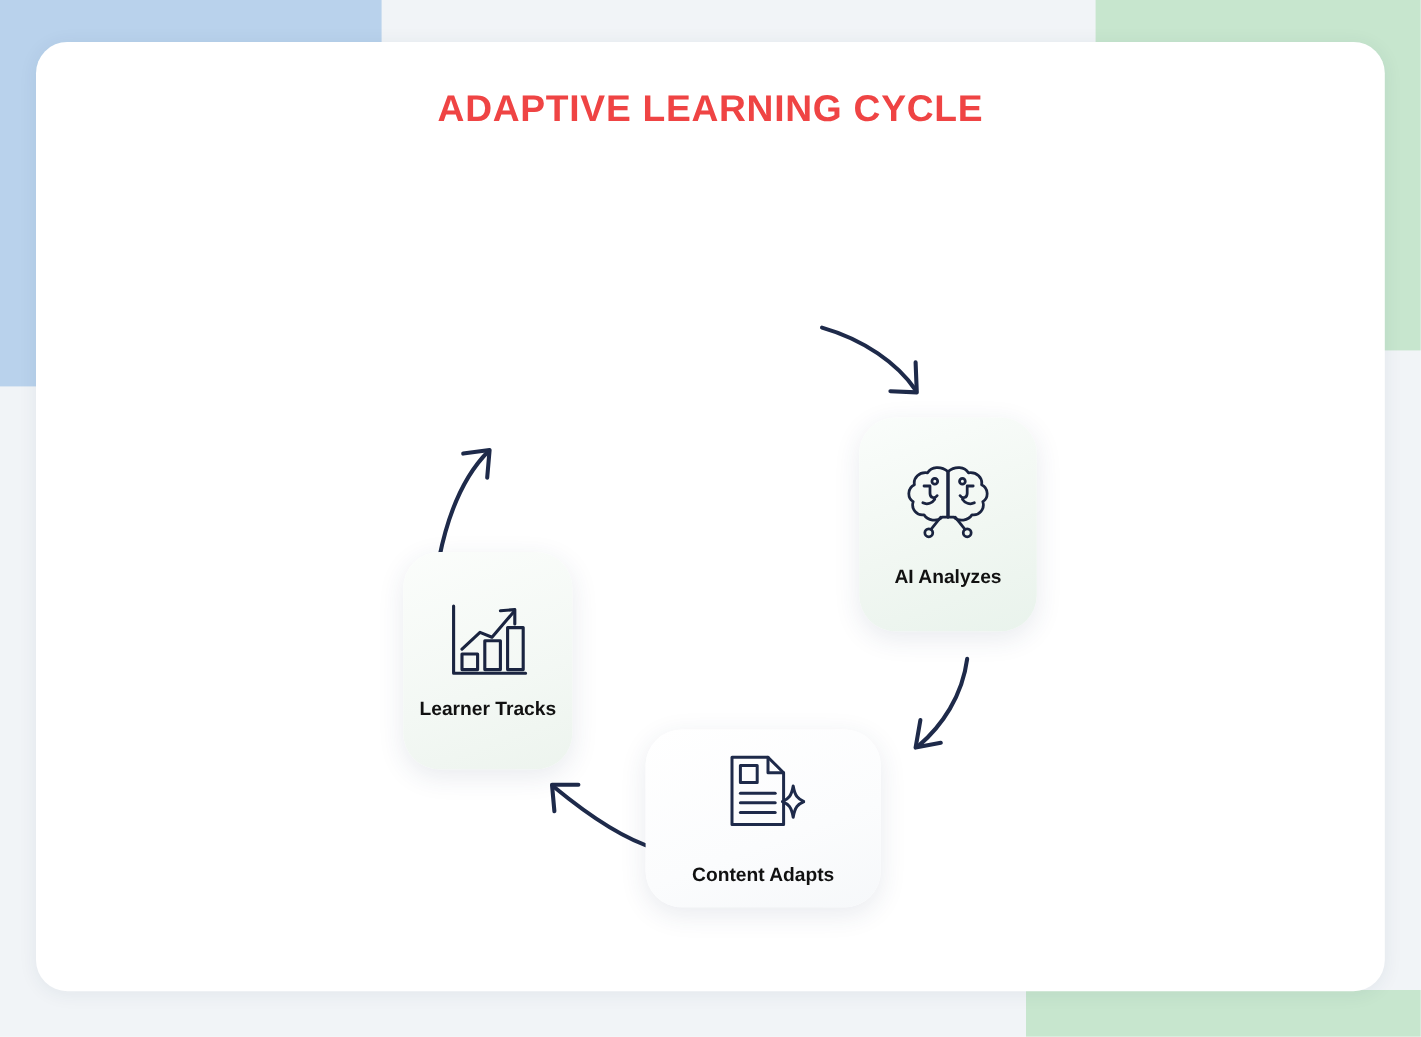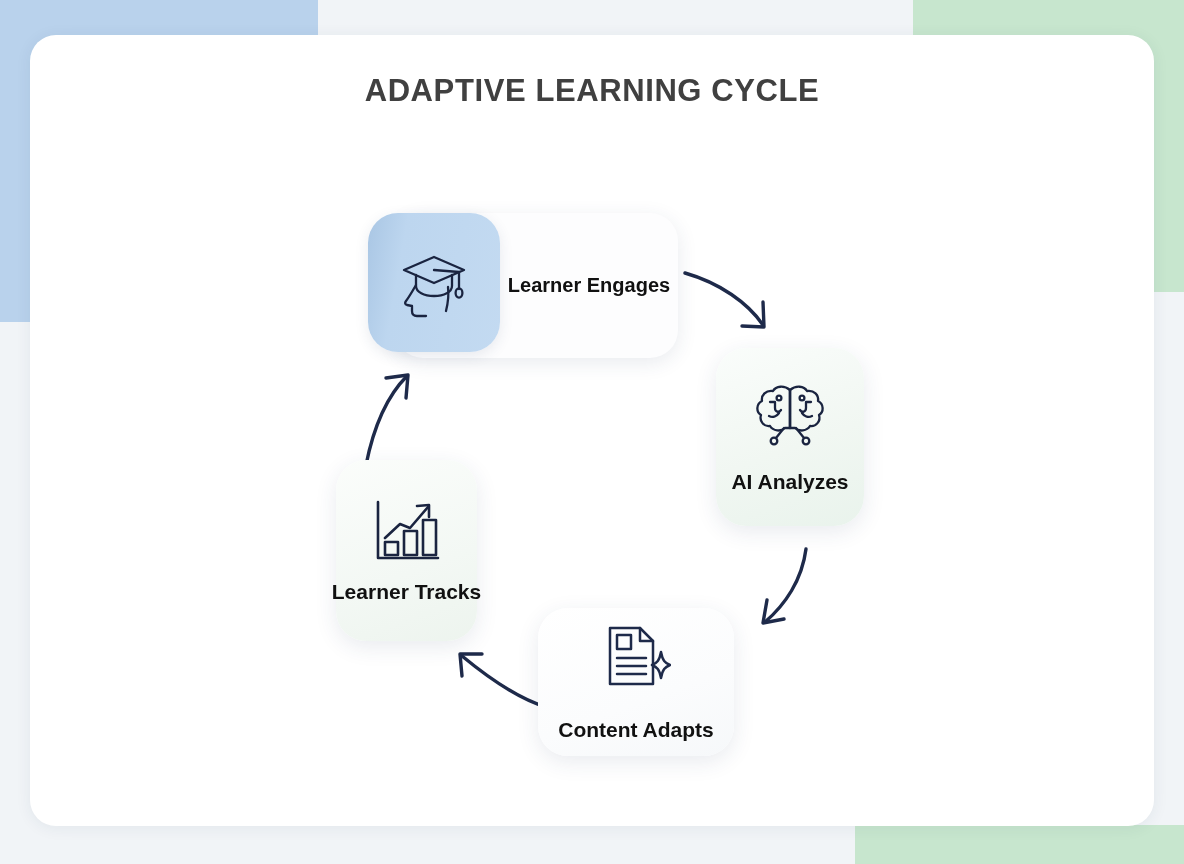--- a/index.html
+++ b/index.html
@@ -52,21 +52,21 @@
 
   .diagram-title {
     position: absolute;
     left: 0;
     top: 38px;
     width: 100%;
     text-align: center;
     font-size: 31px;
     font-weight: bold;
     letter-spacing: 0.6px;
-    color: #404040;
+    color: #ef4444;
   }
 
   
   .arrows {
     position: absolute;
     left: 0; top: 0;
     width: 1124px;
     height: 791px;
     z-index: 2;
     pointer-events: none;
@@ -150,21 +150,21 @@
     top: 425px;
     width: 141px;
     height: 181px;
     background: linear-gradient(160deg, #fbfdfb 0%, #f3f8f4 60%, #edf4ee 100%);
   }
 
   .node-icon {
     display: block;
   }
   .node-text {
-    font-size: 21px;
+    font-size: 16px;
     font-weight: bold;
     color: #111111;
     white-space: nowrap;
     text-align: center;
   }
   .node-ai .node-text { margin-top: 18px; }
   .node-content .node-text { margin-top: 28px; }
   .node-progress .node-text { margin-top: 14px; }
 </style>
 </head>
@@ -199,40 +199,20 @@
       <path class="arw" d="M 516,672 C 486,663 455,640 432,621"></path>
       <path class="arw" d="M 452,619 L 430,619 L 432,641"></path>
     </g>
 
     <g>
       <path class="arw" d="M 336,430 C 344,390 358,360 377,341"></path>
       <path class="arw" d="M 356,343 L 378,340 L 376,363"></path>
     </g>
   </svg>
 
-  <div class="node node-learner">
-    <div class="learner-card"></div>
-    <div class="learner-tile">
-      <svg class="node-icon" width="76" height="76" viewBox="0 0 76 76">
-        <g fill="none" stroke="#1a2440" stroke-width="2.3" stroke-linecap="round" stroke-linejoin="round">
-
-          <path d="M38 12 L68 25 L38 38 L8 25 Z"></path>
-
-          <path d="M20 30 L20 41 C20 47 28 51 38 51 C48 51 56 47 56 41 L56 30"></path>
-
-          <path d="M38 25 L63 27 L63 44"></path>
-          <ellipse cx="63" cy="48" rx="3.4" ry="4.6"></ellipse>
-
-          <path d="M20 40 C16 47 13 52 10 56 C8.5 58 9 59.5 11 60 L16 61 L16 66 C16 69 18 71 21 71 L30 71"></path>
-          <path d="M52 42 C53 50 52 58 50 66"></path>
-        </g>
-      </svg>
-    </div>
-    <div class="learner-label">Learner Engages</div>
-  </div>
 
   <div class="node node-tile node-ai">
     <svg class="node-icon" width="78" height="72" viewBox="0 0 78 72">
       <g fill="none" stroke="#1a2440" stroke-width="2.3" stroke-linecap="round" stroke-linejoin="round">
 
         <path d="M39 10 C33 5 25 6 22 11 C15 10 10 15 11 21 C5 24 5 32 10 35 C8 41 13 47 19 46 C22 51 30 52 34 48 L39 48 Z"></path>
 
         <path d="M39 10 C45 5 53 6 56 11 C63 10 68 15 67 21 C73 24 73 32 68 35 C70 41 65 47 59 46 C56 51 48 52 44 48 L39 48 Z"></path>
 
         <path d="M39 10 L39 48"></path>

